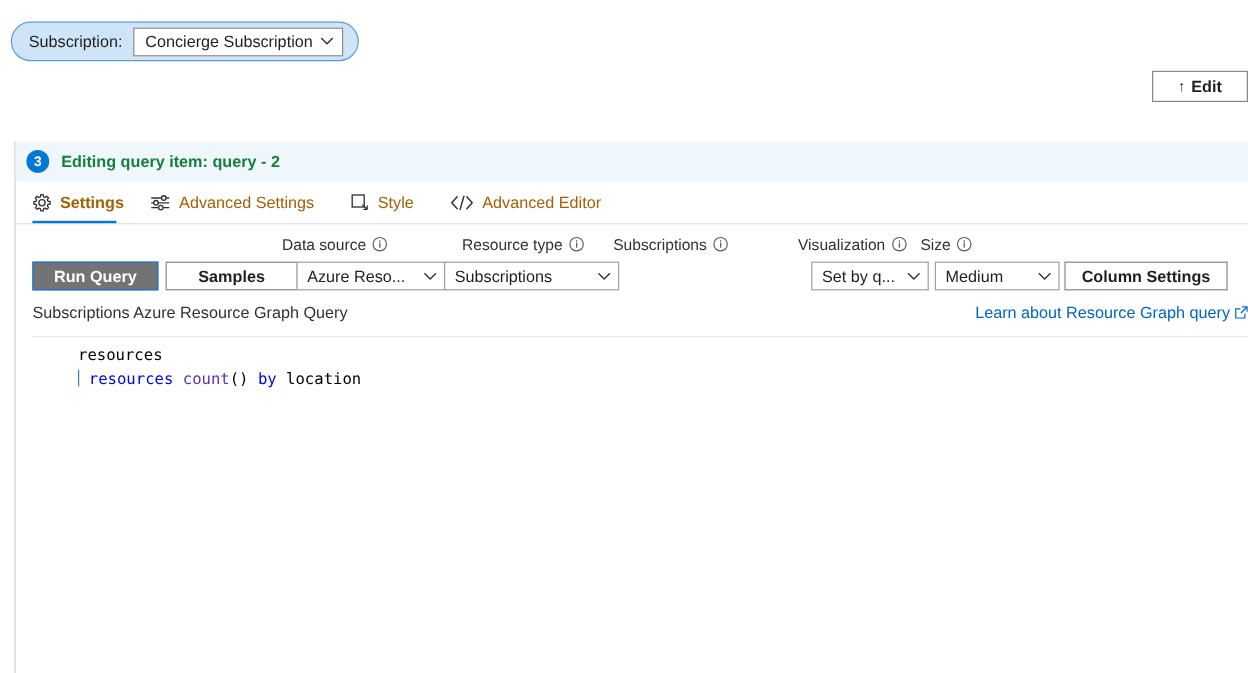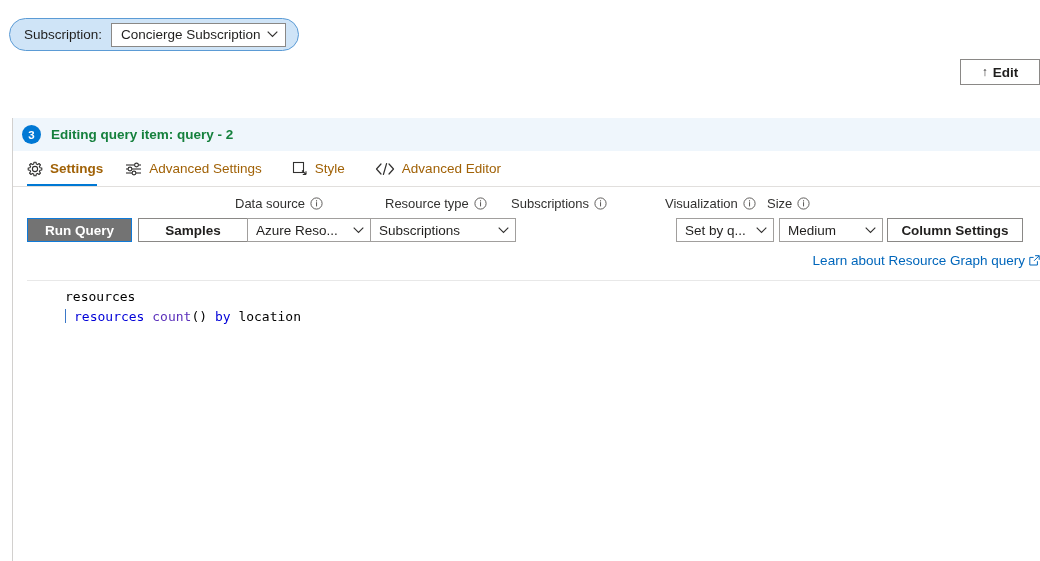--- a/index.html
+++ b/index.html
@@ -405,20 +405,21 @@
       <svg class="chev" width="11" height="7" viewBox="0 0 11 7">
           <path d="M0.7 0.7 L5.5 5.5 L10.3 0.7" fill="none" stroke="#323130" stroke-width="1.1"></path>
         </svg>
     </div>
     <div class="ctl btn" style="left:874px; width:136px;">
       <span>Column Settings</span>
     </div>
   </div>
 
   <div class="qdesc">
+    <span class="qdesc-text">Subscriptions Azure Resource Graph Query</span>
     <a class="qlink" href="#">
       <span>Learn about Resource Graph query</span>
       <svg width="11" height="11" viewBox="0 0 11 11">
         <path d="M8.4 6.2 L8.4 10 L0.8 10 L0.8 2.4 L4.6 2.4" fill="none" stroke="#0066bb" stroke-width="1"></path>
         <path d="M6.1 0.7 L10.2 0.7 L10.2 4.8" fill="none" stroke="#0066bb" stroke-width="1"></path>
         <line x1="10.1" y1="0.8" x2="5.1" y2="5.8" stroke="#0066bb" stroke-width="1"></line>
       </svg>
     </a>
   </div>
 

